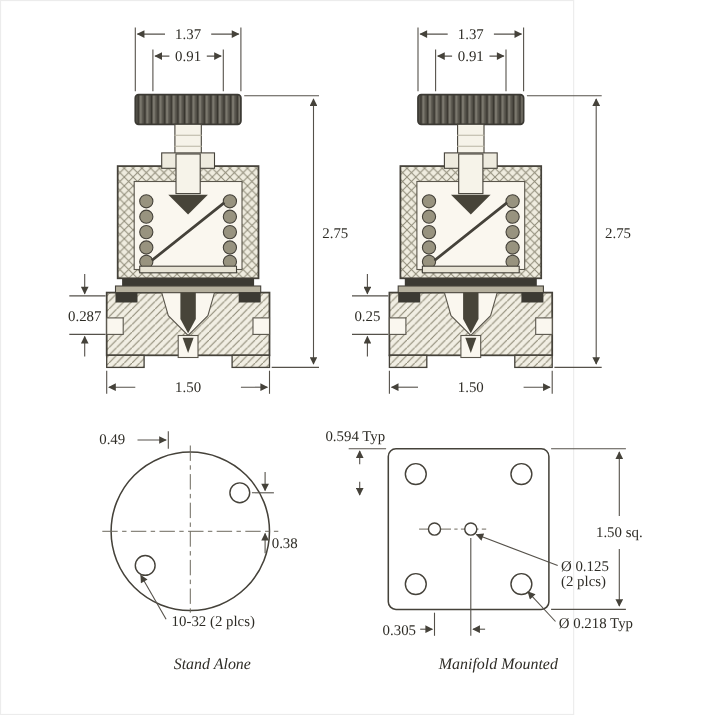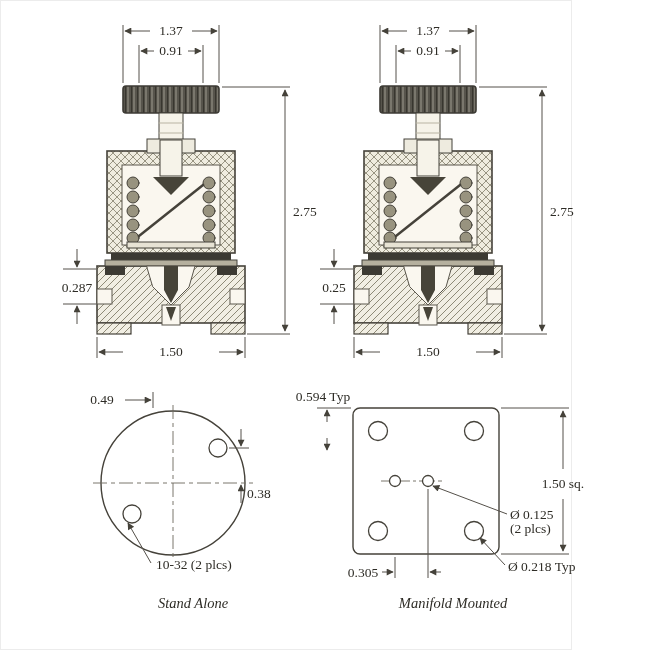--- a/index.html
+++ b/index.html
@@ -1,17 +1,17 @@
 <!DOCTYPE html>
 <html><head>
 <meta charset="utf-8">
 <style>
   html,body { margin:0; padding:0; background:#ffffff; }
   .canvas {
-    width:572px; height:650px; background:#ffffff; position:relative;
+    width:522px; height:650px; background:#ffffff; position:relative;
     border:1px solid #ececec; box-sizing:border-box;
     font-family:"Liberation Serif", serif;
   }
   svg { display:block; }
   text {
     font-family:"Liberation Serif", serif;
     font-size:13.5px;
     fill:#2e2c26;
   }
   text.caption {

